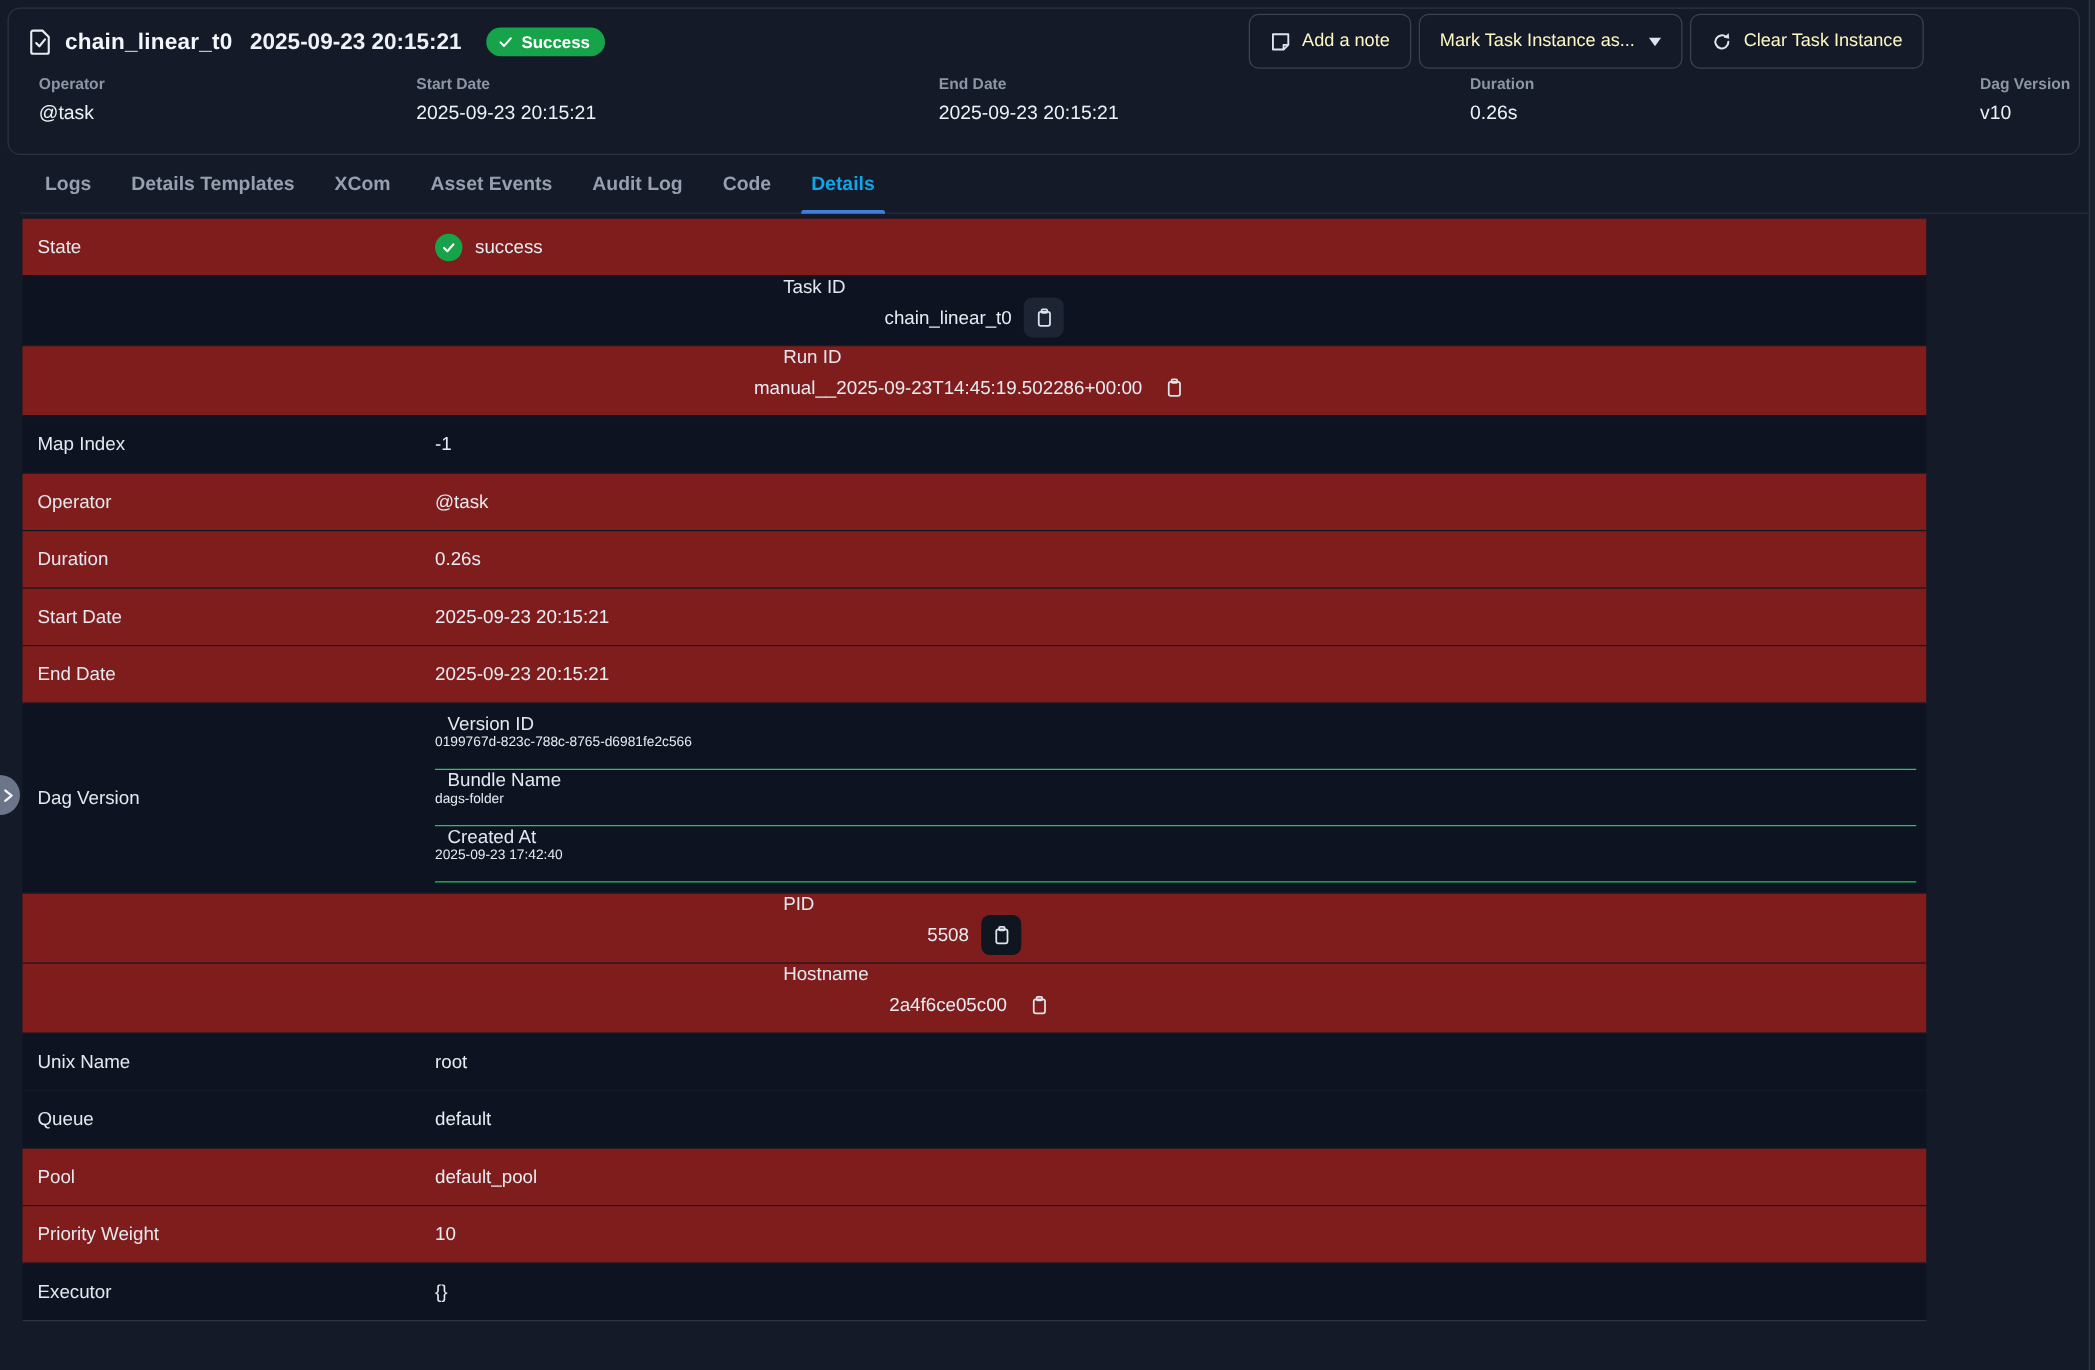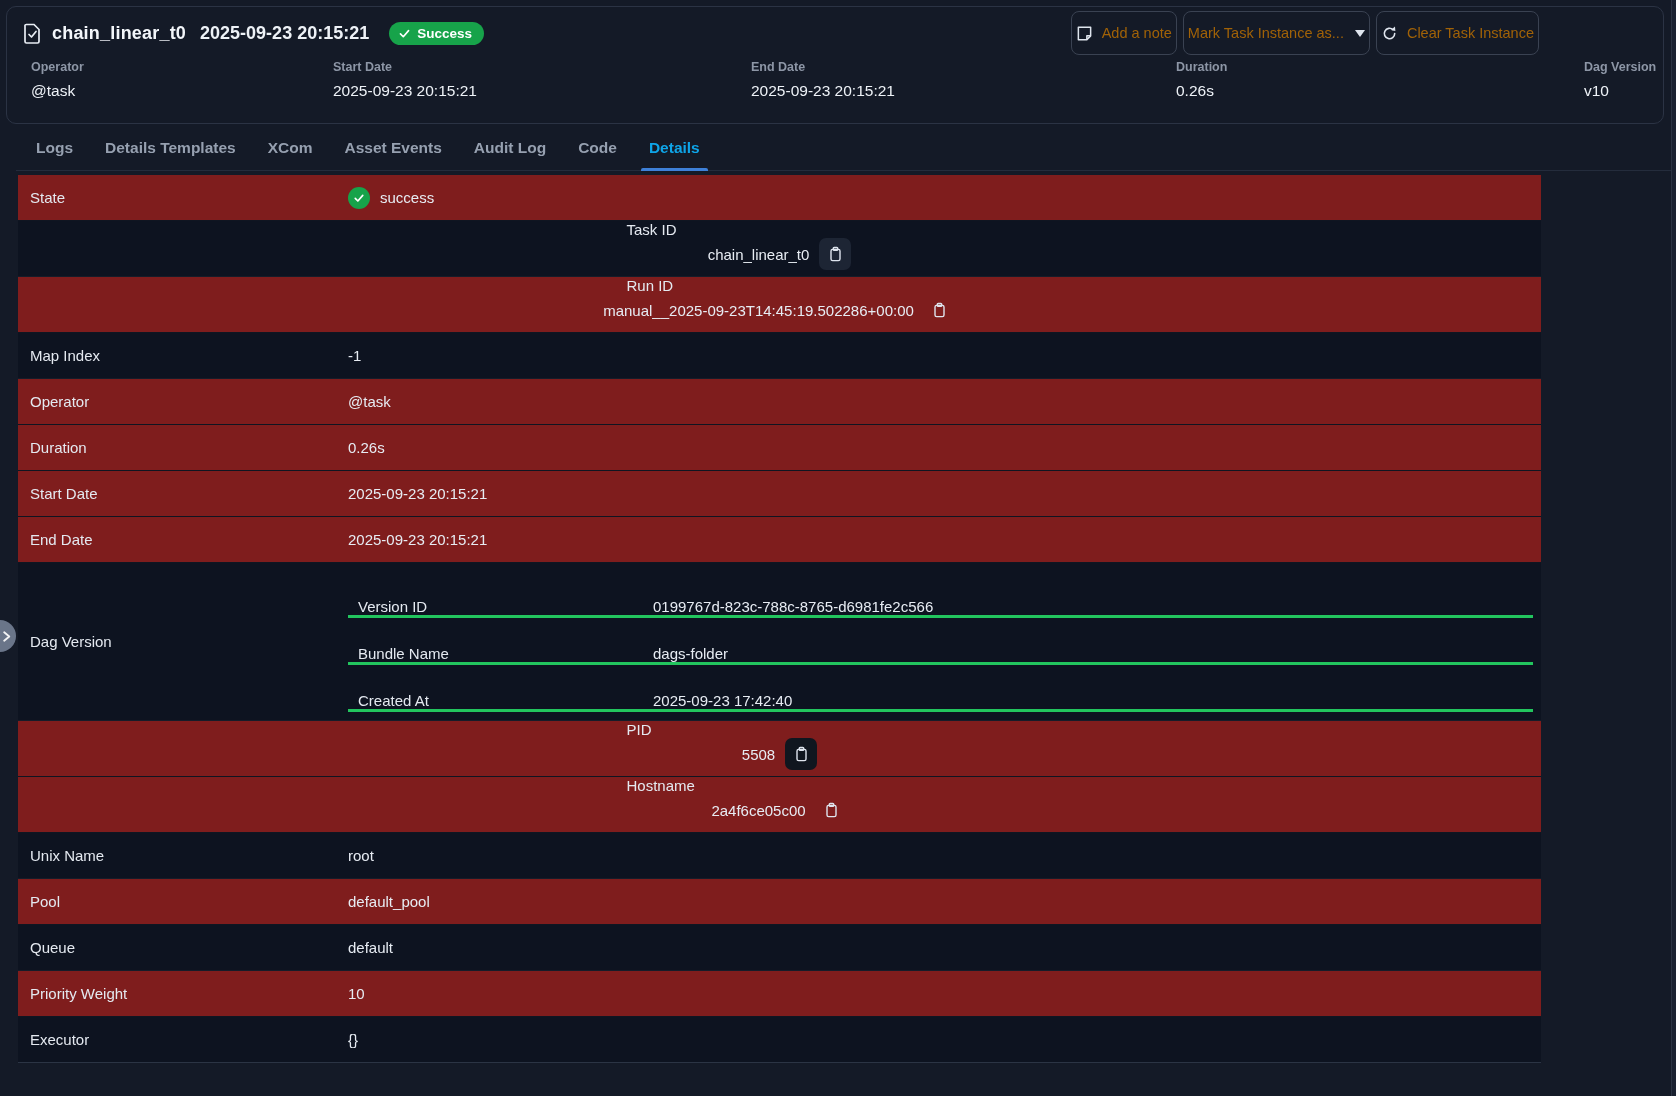--- a/index.html
+++ b/index.html
@@ -17,23 +17,23 @@
   .doc-icon{display:flex;align-items:center;}
   .page-title{font-size:18px;font-weight:bold;color:#f3f6fa;letter-spacing:.2px;}
   .title-ts{font-size:18px;font-weight:bold;color:#eef2f7;margin-left:4px;}
   .badge{
     display:inline-flex;align-items:center;gap:6px;margin-left:10px;
     background:#17a34a;color:#ffffff;border-radius:999px;
     padding:4px 12px 4px 9px;font-size:13.5px;font-weight:bold;
   }
   .actions{position:absolute;top:4px;right:124px;display:flex;gap:6px;}
   .btn{
-    display:flex;align-items:center;gap:9px;height:44px;padding:0 4px;
+    display:flex;align-items:center;gap:9px;height:44px;padding:0 16px;
     background:transparent;border:1px solid #3a4252;border-radius:8px;
-    color:#a16207;font-size:14.5px;font-family:inherit;cursor:pointer;
+    color:#fef9c3;font-size:14.5px;font-family:inherit;cursor:pointer;
   }
   .btn svg{flex-shrink:0;}
   .caret{margin-left:2px;}
   .meta-col{position:absolute;top:53px;}
   .meta-label{font-size:12.5px;font-weight:bold;color:#8d96a6;}
   .meta-value{font-size:15.5px;color:#eef2f7;margin-top:8px;}
   .m-operator{left:24px}.m-start{left:326px}.m-end{left:744px}.m-duration{left:1169px}.m-dagversion{left:1577px}
   
   .tabbar{
     position:absolute;left:16px;top:125px;width:1676px;height:46px;
@@ -64,23 +64,23 @@
     width:22px;height:22px;border-radius:50%;background:#17a34a;
     display:flex;align-items:center;justify-content:center;flex-shrink:0;
   }
   .chip{
     width:32px;height:32px;border:none;border-radius:7px;background:transparent;
     display:flex;align-items:center;justify-content:center;cursor:pointer;padding:0;
   }
   .chip.raised{background:#1d2534;}
   .chip.sunken{background:#10161f;}
   .nested-table{flex:1;margin-right:8px;}
-  .nrow{display:flex;align-items:flex-end;height:44px;border-bottom:3px solid #22c55e;}
+  .nrow{display:flex;align-items:flex-start;height:44px;border-bottom:1px solid #22c55e;flex-direction:column;}
   .nrow .nlabel{width:305px;flex-shrink:0;padding-left:10px;font-size:15px;color:#e4e9f0;box-sizing:border-box;}
-  .nrow .nvalue{font-size:15px;color:#e7ecf3;}
+  .nrow .nvalue{font-size:11px;color:#e7ecf3;}
   
   .edge-handle{
     position:absolute;left:-16px;top:620px;width:32px;height:32px;border-radius:50%;
     background:#6f7a8f;opacity:.95;display:flex;align-items:center;justify-content:flex-end;
     padding-right:3px;box-sizing:border-box;cursor:pointer;
   }
   .scroll-track{
     position:absolute;right:0;top:0;width:4px;height:1096px;
     background:#1a2130;border-left:1px solid #2b3342;
   }
@@ -267,30 +267,30 @@
           </svg>
         </button>
       </div>
     </div>
     <div class="row dark h-text">
       <div class="label">Unix Name</div>
       <div class="value">
         <span>root</span>
       </div>
     </div>
-    <div class="row light h-text">
-      <div class="label">Pool</div>
-      <div class="value">
-        <span>default_pool</span>
-      </div>
-    </div>
     <div class="row dark h-text">
       <div class="label">Queue</div>
       <div class="value">
         <span>default</span>
+      </div>
+    </div>
+    <div class="row light h-text">
+      <div class="label">Pool</div>
+      <div class="value">
+        <span>default_pool</span>
       </div>
     </div>
     <div class="row light h-text">
       <div class="label">Priority Weight</div>
       <div class="value">
         <span>10</span>
       </div>
     </div>
     <div class="row dark h-text">
       <div class="label">Executor</div>

